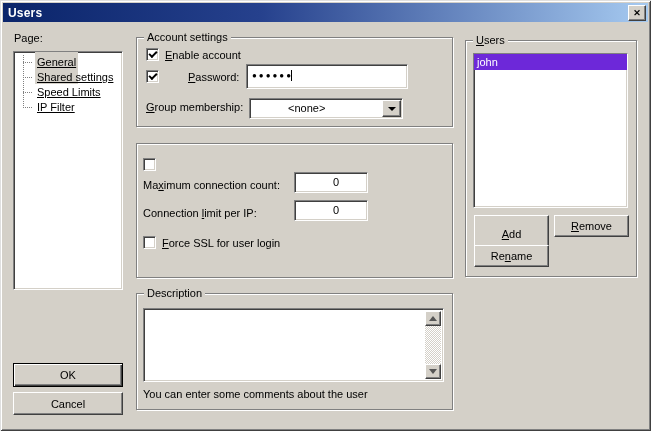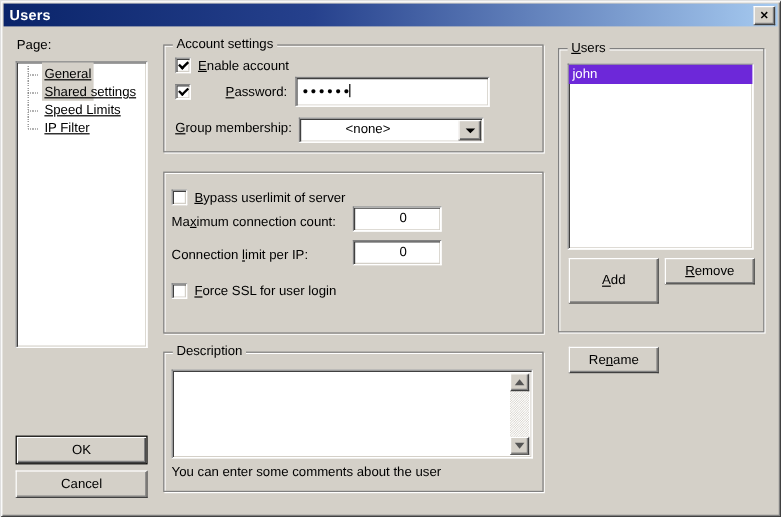--- a/index.html
+++ b/index.html
@@ -116,21 +116,20 @@
     <div class="field" style="left:112px;top:60px;width:154px;height:21px;">
       <span class="txt">&lt;none&gt;</span>
       <div class="drop">
         <div class="arr-dn"></div>
       </div>
     </div>
   </div>
 
   <div class="group" style="left:136px;top:143px;width:317px;height:135px;">
     <div class="cb" style="left:6px;top:14px;"></div>
-    <span class="lbl" style="left:25px;top:15px;"><span></span><span class="mn">B</span><span>ypass userlimit of server</span></span>
 
     <span class="lbl" style="left:6px;top:35px;"><span>Ma</span><span class="mn">x</span><span>imum connection count:</span></span>
     <div class="field" style="left:157px;top:28px;width:74px;height:21px;">
       <span class="txt">0</span>
     </div>
 
     <span class="lbl" style="left:6px;top:63px;"><span>Connection </span><span class="mn">l</span><span>imit per IP:</span></span>
     <div class="field" style="left:157px;top:56px;width:74px;height:21px;">
       <span class="txt">0</span>
     </div>
@@ -163,18 +162,18 @@
         <span>john</span>
       </div>
     </div>
 
     <div class="btn" style="left:8px;top:174px;width:75px;height:38px;">
       <span><span></span><span class="mn">A</span><span>dd</span></span>
     </div>
     <div class="btn" style="left:88px;top:174px;width:75px;height:22px;">
       <span><span></span><span class="mn">R</span><span>emove</span></span>
     </div>
-    <div class="btn" style="left:8px;top:204px;width:75px;height:22px;margin-top:44px;">
+    <div class="btn" style="left:8px;top:204px;width:75px;height:22px;">
       <span><span>Re</span><span class="mn">n</span><span>ame</span></span>
     </div>
   </div>
 
 </div>
 
 </body></html>

